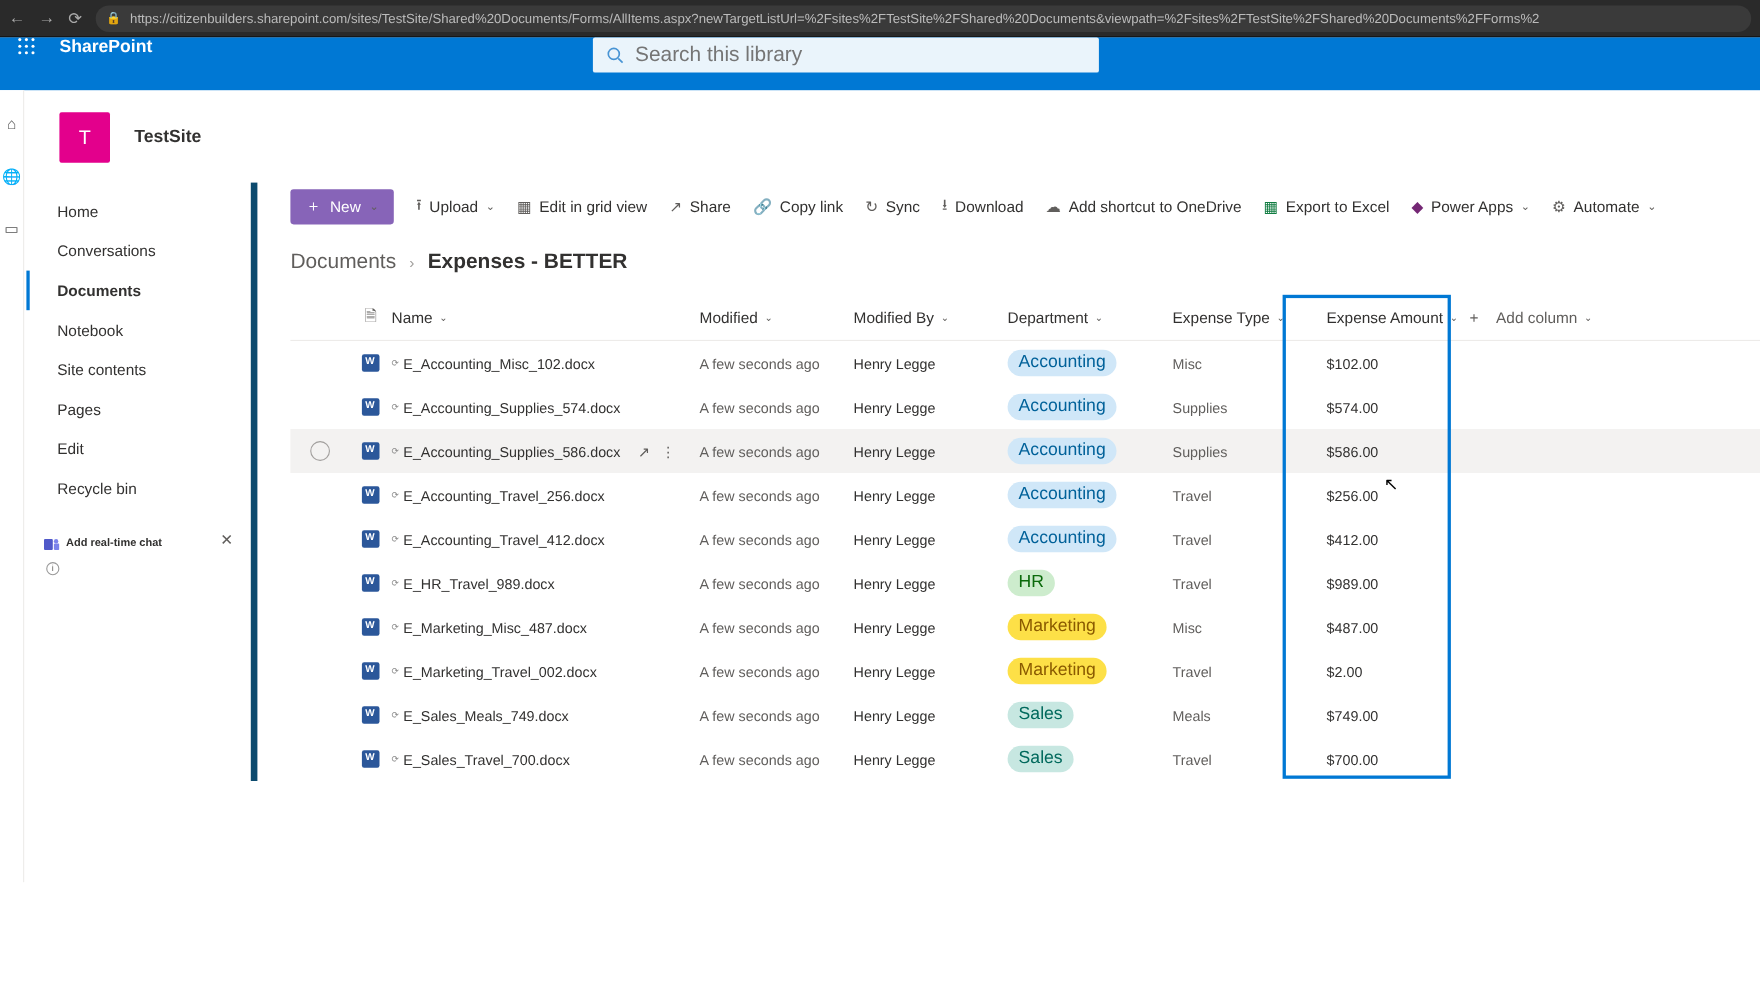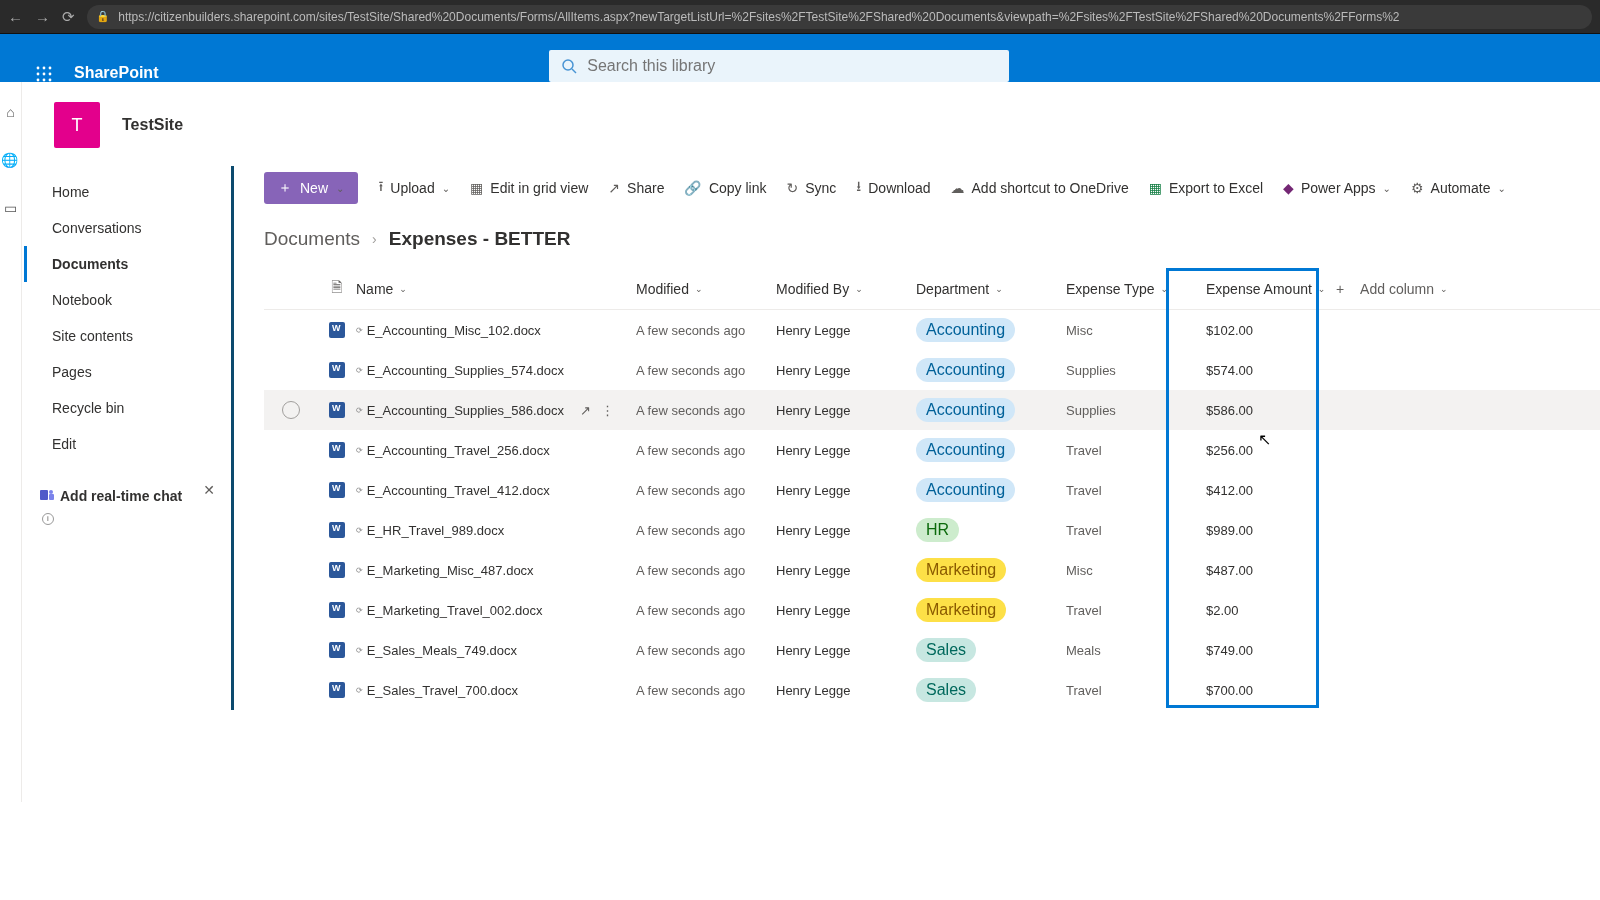--- a/index.html
+++ b/index.html
@@ -5,43 +5,43 @@
 * { margin: 0; padding: 0; box-sizing: border-box; font-family: "Segoe UI", -apple-system, sans-serif; }
 body { background: #fff; color: #323130; font-size: 14px; overflow: hidden; width: 1600px; height: 900px; }
 
 
 .browser-bar { background: #2a2a2a; height: 34px; display: flex; align-items: center; padding: 0 8px; gap: 12px; color: #ccc; border-bottom: 1px solid #111; }
 .browser-bar .nav-btn { color: #aaa; font-size: 15px; cursor: default; }
 .browser-bar .addr { background: #3a3a3a; flex: 1; height: 24px; border-radius: 12px; display: flex; align-items: center; padding: 0 10px; gap: 8px; color: #bbb; font-size: 12px; overflow: hidden; white-space: nowrap; }
 .browser-bar .lock { font-size: 11px; }
 
 
-.suite-bar { background: #0078d4; height: 48px; display: flex; align-items: flex-end; color: #fff; padding-left: 20px; }
+.suite-bar { background: #0078d4; height: 48px; display: flex; align-items: flex-start; color: #fff; }
 .waffle { width: 48px; display: flex; align-items: center; justify-content: center; font-size: 16px; }
 .suite-brand { font-weight: 600; font-size: 16px; padding-left: 6px; }
 .search-wrap { flex: 1; display: flex; justify-content: center; }
 .search-box { background: #eaf4fb; border-radius: 2px; width: 460px; height: 32px; display: flex; align-items: center; padding: 0 12px; gap: 10px; color: #555; }
-.search-box input { border: none; background: transparent; outline: none; flex: 1; font-size: 16px; color: #c2410c; }
+.search-box input { border: none; background: transparent; outline: none; flex: 1; font-size: 19px; color: #c2410c; }
 
 
 .app-rail { position: absolute; left: 0; top: 82px; width: 22px; height: 720px; display: flex; flex-direction: column; align-items: center; gap: 32px; padding-top: 22px; color: #555; font-size: 14px; border-right: 1px solid #edebe9; background: #fff; }
 
 
 .site-header { display: flex; align-items: center; padding: 20px 30px 18px 54px; gap: 22px; }
 .site-logo { width: 46px; height: 46px; background: #e3008c; color: #fff; display: flex; align-items: center; justify-content: center; font-size: 18px; border-radius: 2px; }
 .site-title { font-size: 16px; font-weight: 600; }
 
 
 .content { display: flex; }
-.left-nav { width: 210px; padding: 8px 0; border-right: 3px solid #0c4a6e; margin-left: 24px; }
+.left-nav { width: 210px; padding: 8px 0; border-right: 6px solid #0c4a6e; margin-left: 24px; }
 .left-nav .nav-item { padding: 10px 28px; font-size: 14px; color: #323130; cursor: pointer; }
 .left-nav .nav-item.active { font-weight: 600; border-left: 3px solid #0078d4; padding-left: 25px; }
 .teaching { margin: 20px 14px 0 14px; padding: 6px 2px; position: relative; font-size: 12px; color: #605e5c; }
 .teaching .close { position: absolute; right: 2px; top: 0; font-size: 14px; cursor: pointer; color: #605e5c; }
-.teaching .title { font-weight: 600; color: #323130; font-size: 14px; margin-bottom: 6px; display: flex; gap: 6px; }
+.teaching .title { font-weight: 600; color: #323130; font-size: 10px; margin-bottom: 6px; display: flex; gap: 6px; }
 .teaching .info { width: 12px; height: 12px; border: 1px solid #999; border-radius: 50%; display: inline-flex; align-items: center; justify-content: center; font-size: 8px; margin-left: 2px; }
 
 
 .main { flex: 1; padding-left: 30px; }
 .command-bar { display: flex; align-items: center; gap: 20px; padding: 6px 0 10px 0; flex-wrap: wrap; }
 .btn-new { background: #8764b8; color: #fff; border-radius: 3px; padding: 7px 14px; display: flex; align-items: center; gap: 8px; cursor: pointer; font-size: 14px; }
 .cmd { display: flex; align-items: center; gap: 7px; color: #323130; cursor: pointer; font-size: 14px; }
 .cmd .ic { color: #605e5c; font-size: 14px; }
 .chev { font-size: 10px; color: #605e5c; }
 
@@ -148,22 +148,22 @@
 <div class="content">
 
   <div class="left-nav">
     <div id="nav-items">
         <div class="nav-item">Home</div>
         <div class="nav-item">Conversations</div>
         <div class="nav-item active">Documents</div>
         <div class="nav-item">Notebook</div>
         <div class="nav-item">Site contents</div>
         <div class="nav-item">Pages</div>
+        <div class="nav-item">Edit</div>
         <div class="nav-item">Recycle bin</div>
-        <div class="nav-item">Edit</div>
       </div>
     <div class="teaching">
       <span class="close">✕</span>
       <div class="title">
         <span>
           <svg width="14" height="14" viewBox="0 0 14 14">
               <rect x="0" y="2" width="8" height="10" rx="1" fill="#5059c9"></rect>
               <circle cx="11" cy="4" r="2" fill="#7b83eb"></circle>
               <rect x="9" y="6" width="5" height="6" rx="1" fill="#7b83eb"></rect>
             </svg>

